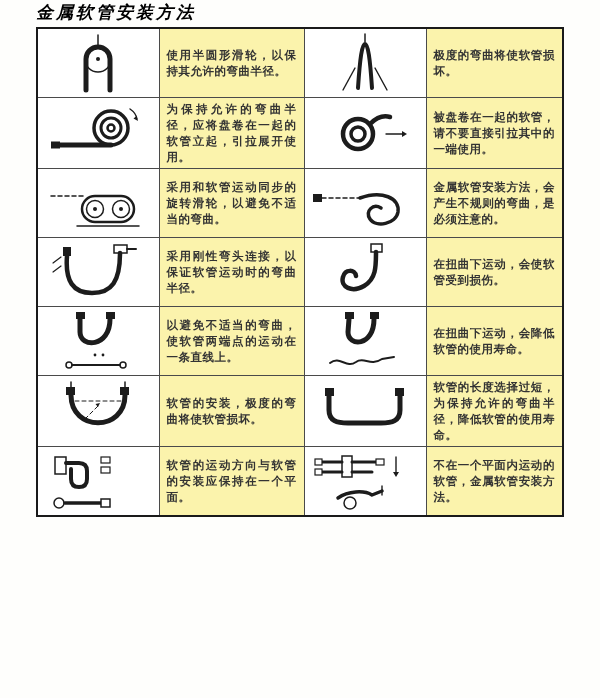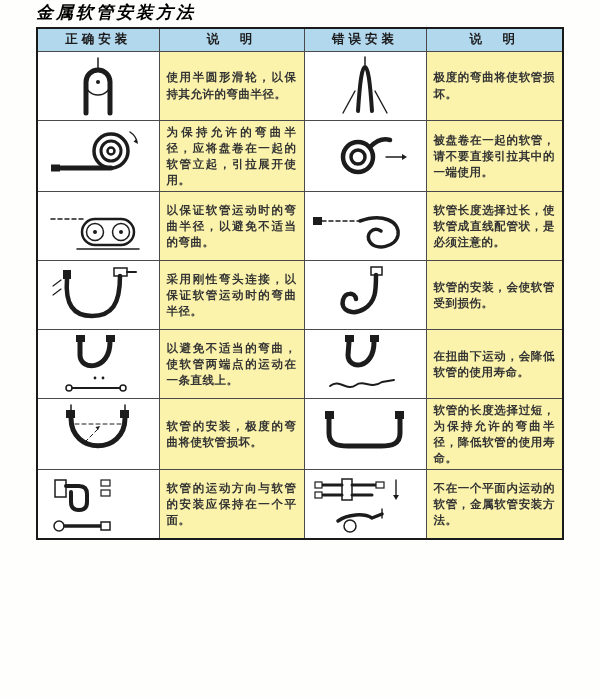--- a/index.html
+++ b/index.html
@@ -37,26 +37,20 @@
   <div class="title">金属软管安装方法</div>
 
   <table class="main">
     <colgroup>
         <col style="width:122px">
         <col style="width:145px">
         <col style="width:122px">
         <col style="width:137px">
       </colgroup>
     <tbody>
-        <tr>
-      <th>正确安装</th>
-      <th>说　明</th>
-      <th>错误安装</th>
-      <th>说　明</th>
-    </tr>
 
     <tr class="r">
       <td class="img">
         <svg width="110" height="62" viewBox="0 0 110 62">
           <path class="d" d="M55 3 v10" stroke-width="1.5"></path>
           <circle class="d" cx="55" cy="27" r="13" stroke-width="1.5"></circle>
           <circle class="f" cx="55" cy="27" r="2"></circle>
           <path class="d" d="M43 58 V27 a12 12 0 0 1 24 0 V58" stroke-width="5"></path>
         </svg>
       </td>
@@ -102,50 +96,50 @@
         <svg width="110" height="62" viewBox="0 0 110 62">
           <path class="d" d="M8 24 H40" stroke-width="1.5" stroke-dasharray="4 3"></path>
           <path class="d" d="M52 24 H78 a13 13 0 0 1 0 26 H52 a13 13 0 0 1 0 -26 Z" stroke-width="2.5"></path>
           <circle class="d" cx="52" cy="37" r="8.5" stroke-width="1.5"></circle>
           <circle class="d" cx="78" cy="37" r="8.5" stroke-width="1.5"></circle>
           <circle class="f" cx="52" cy="37" r="2"></circle>
               <circle class="f" cx="78" cy="37" r="2"></circle>
           <path class="d" d="M34 54 H96" stroke-width="1.5"></path>
         </svg>
       </td>
-      <td class="txt">以保证软管运动时的弯曲半径，以避免不适当的弯曲。</td>
+      <td class="txt">采用和软管运动同步的旋转滑轮，以避免不适当的弯曲。</td>
       <td class="img">
         <svg width="110" height="62" viewBox="0 0 110 62">
           <rect class="f" x="3" y="22" width="9" height="8"></rect>
           <path class="d" d="M12 26 H50" stroke-width="1.5" stroke-dasharray="4 3"></path>
           <path class="d" d="M50 26 C72 18 90 26 88 40 C86 52 66 56 60 47 C55 39 63 31 71 36" stroke-width="3.5"></path>
         </svg>
       </td>
-      <td class="txt">软管长度选择过长，使软管成直线配管状，是必须注意的。</td>
+      <td class="txt">金属软管安装方法，会产生不规则的弯曲，是必须注意的。</td>
     </tr>
 
 
     <tr class="r">
       <td class="img">
         <svg width="110" height="62" viewBox="0 0 110 62">
           <rect class="f" x="20" y="6" width="8" height="9"></rect>
           <rect class="w" x="71" y="4" width="13" height="8" stroke-width="1.5"></rect>
           <path class="d" d="M84 8 h9" stroke-width="2"></path>
           <path class="d" d="M24 15 C22 40 30 52 49 52 C69 52 77 40 77 12" stroke-width="4.5"></path>
           <path class="d" d="M10 22 l8 -6 M10 31 l8 -6" stroke-width="1.2"></path>
         </svg>
       </td>
       <td class="txt">采用刚性弯头连接，以保证软管运动时的弯曲半径。</td>
       <td class="img">
         <svg width="110" height="62" viewBox="0 0 110 62">
           <rect class="w" x="61" y="3" width="11" height="8" stroke-width="1.5"></rect>
           <path class="d" d="M66 11 C66 26 66 38 54 45 C42 52 30 46 33 36 C35 28 45 28 46 35" stroke-width="4.5"></path>
         </svg>
       </td>
-      <td class="txt">软管的安装，会使软管受到损伤。</td>
+      <td class="txt">在扭曲下运动，会使软管受到损伤。</td>
     </tr>
 
     <tr class="r">
       <td class="img">
         <svg width="110" height="62" viewBox="0 0 110 62">
           <rect class="f" x="33" y="2" width="9" height="7"></rect>
           <rect class="f" x="63" y="2" width="9" height="7"></rect>
           <path class="d" d="M37 9 L37 22 C37 38 67 38 67 9" stroke-width="5"></path>
           <circle class="f" cx="52" cy="45" r="1.4"></circle>
               <circle class="f" cx="60" cy="45" r="1.4"></circle>

